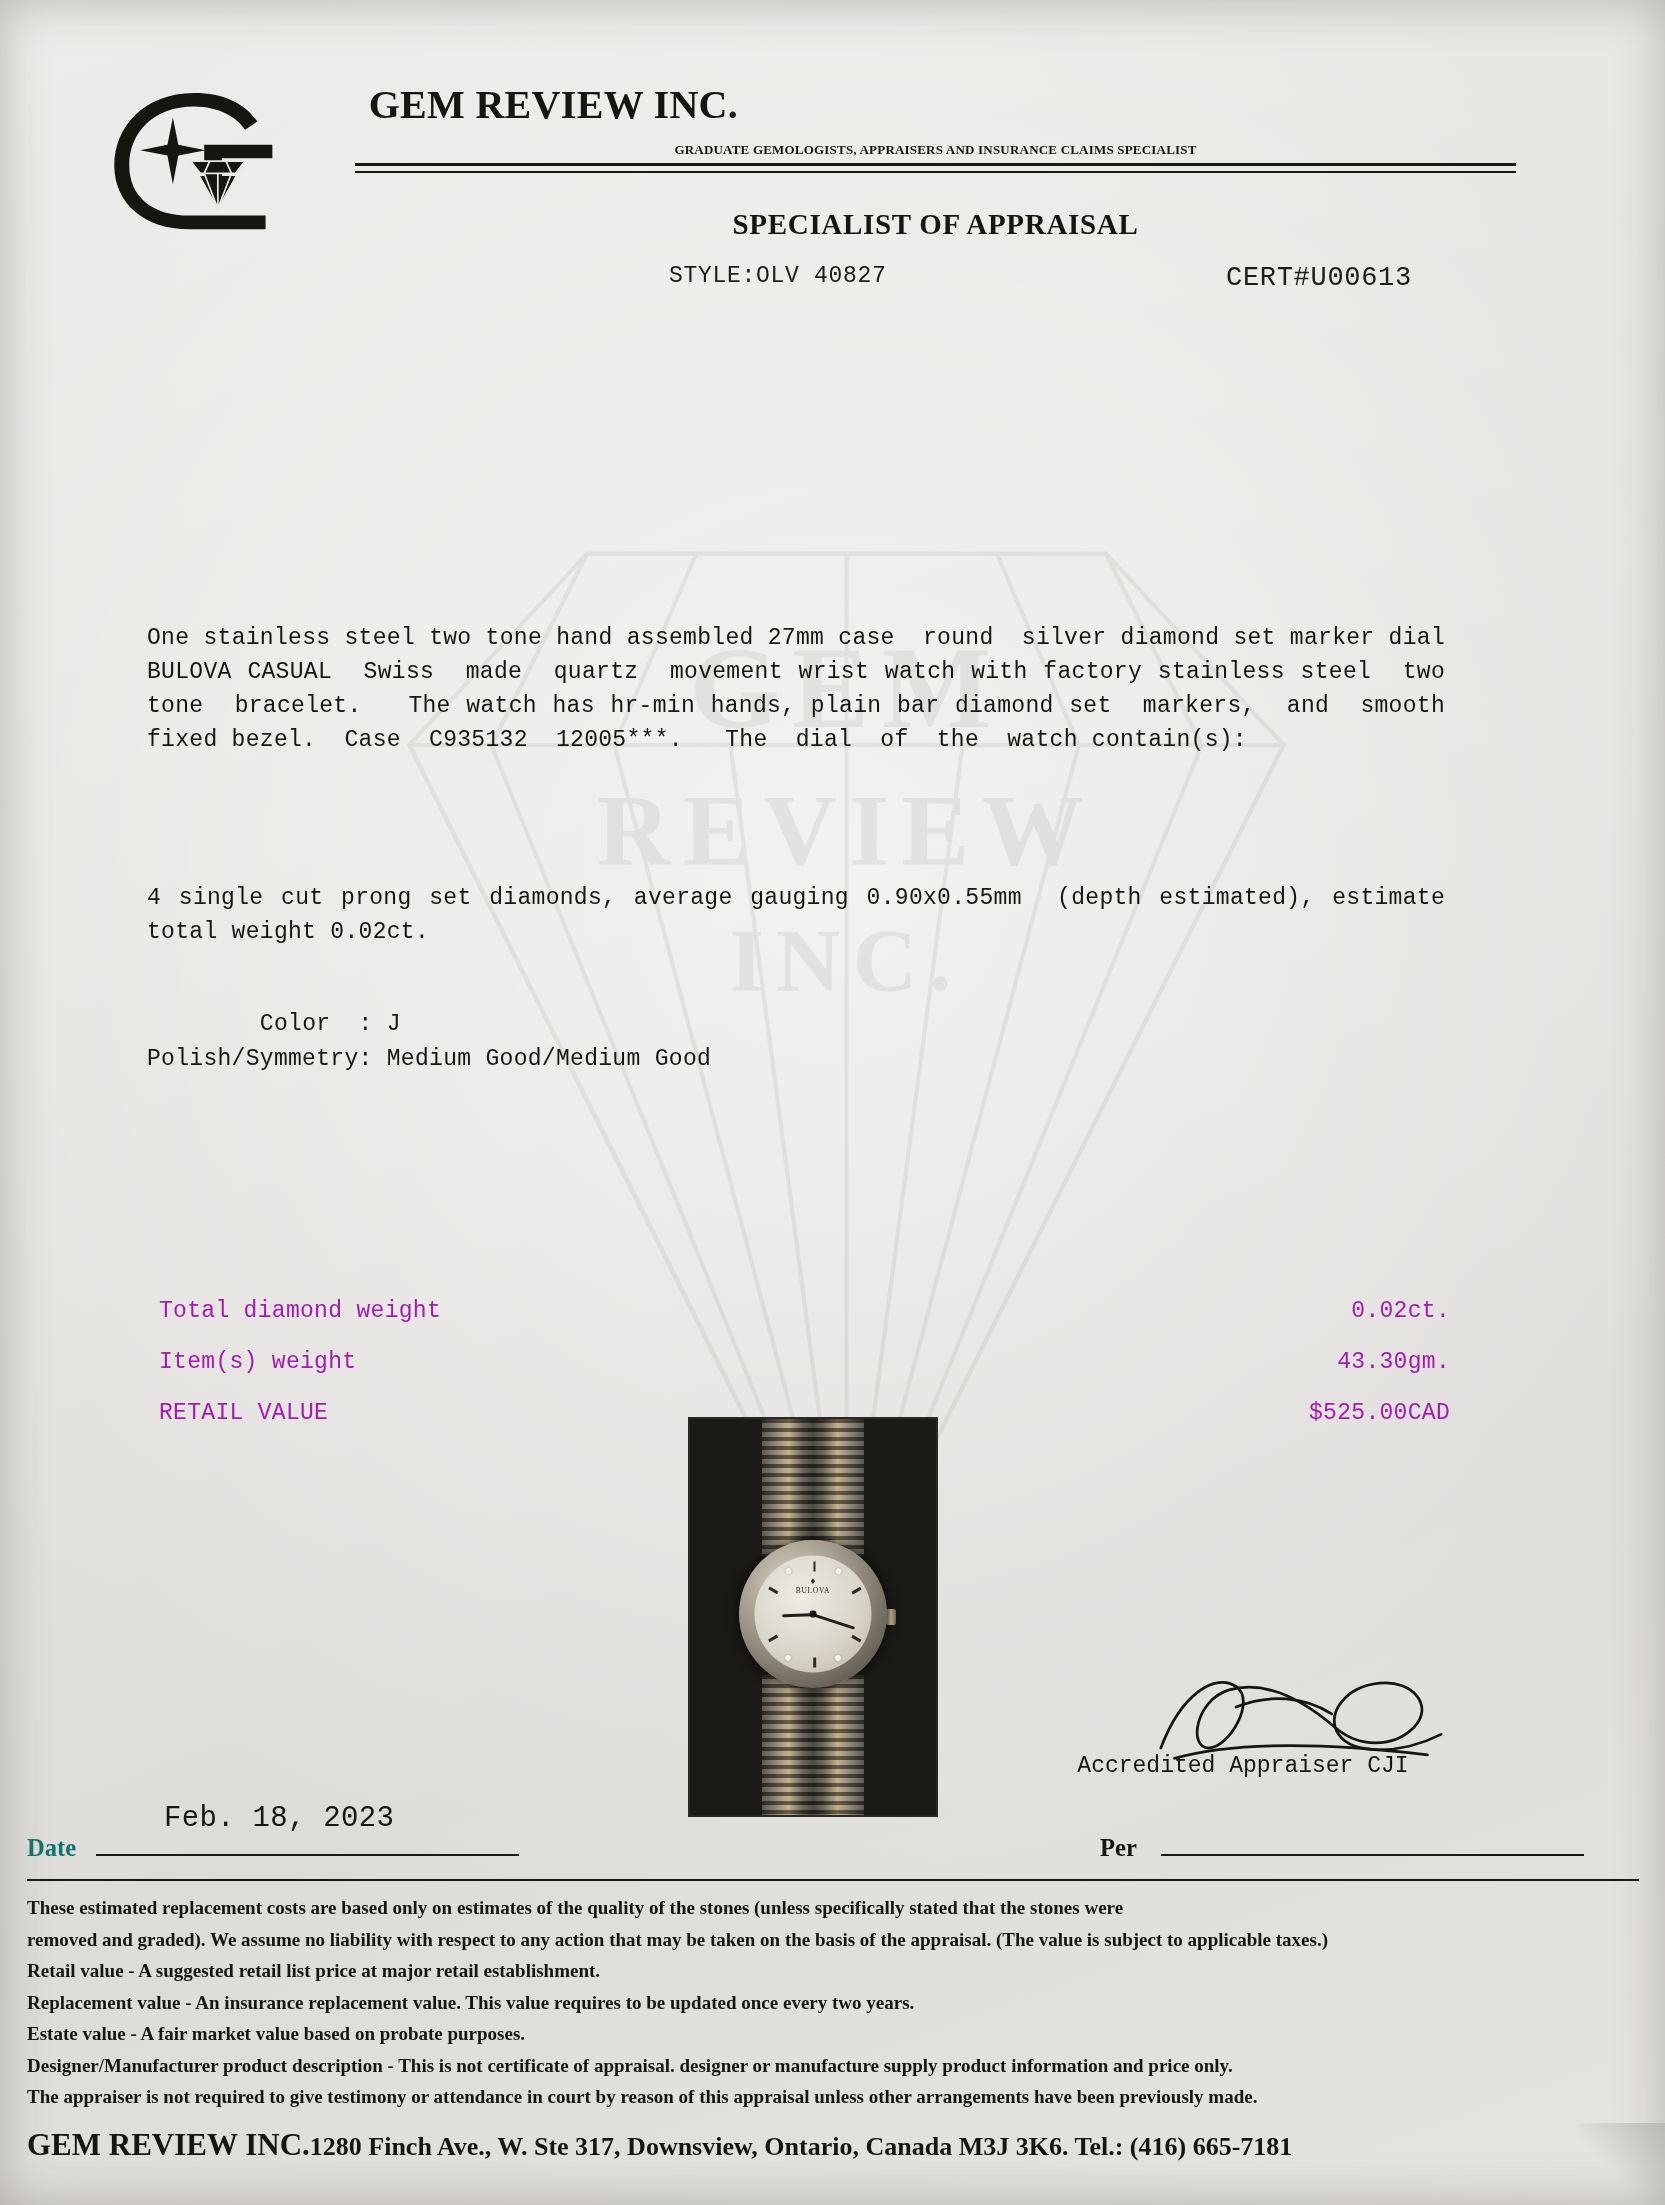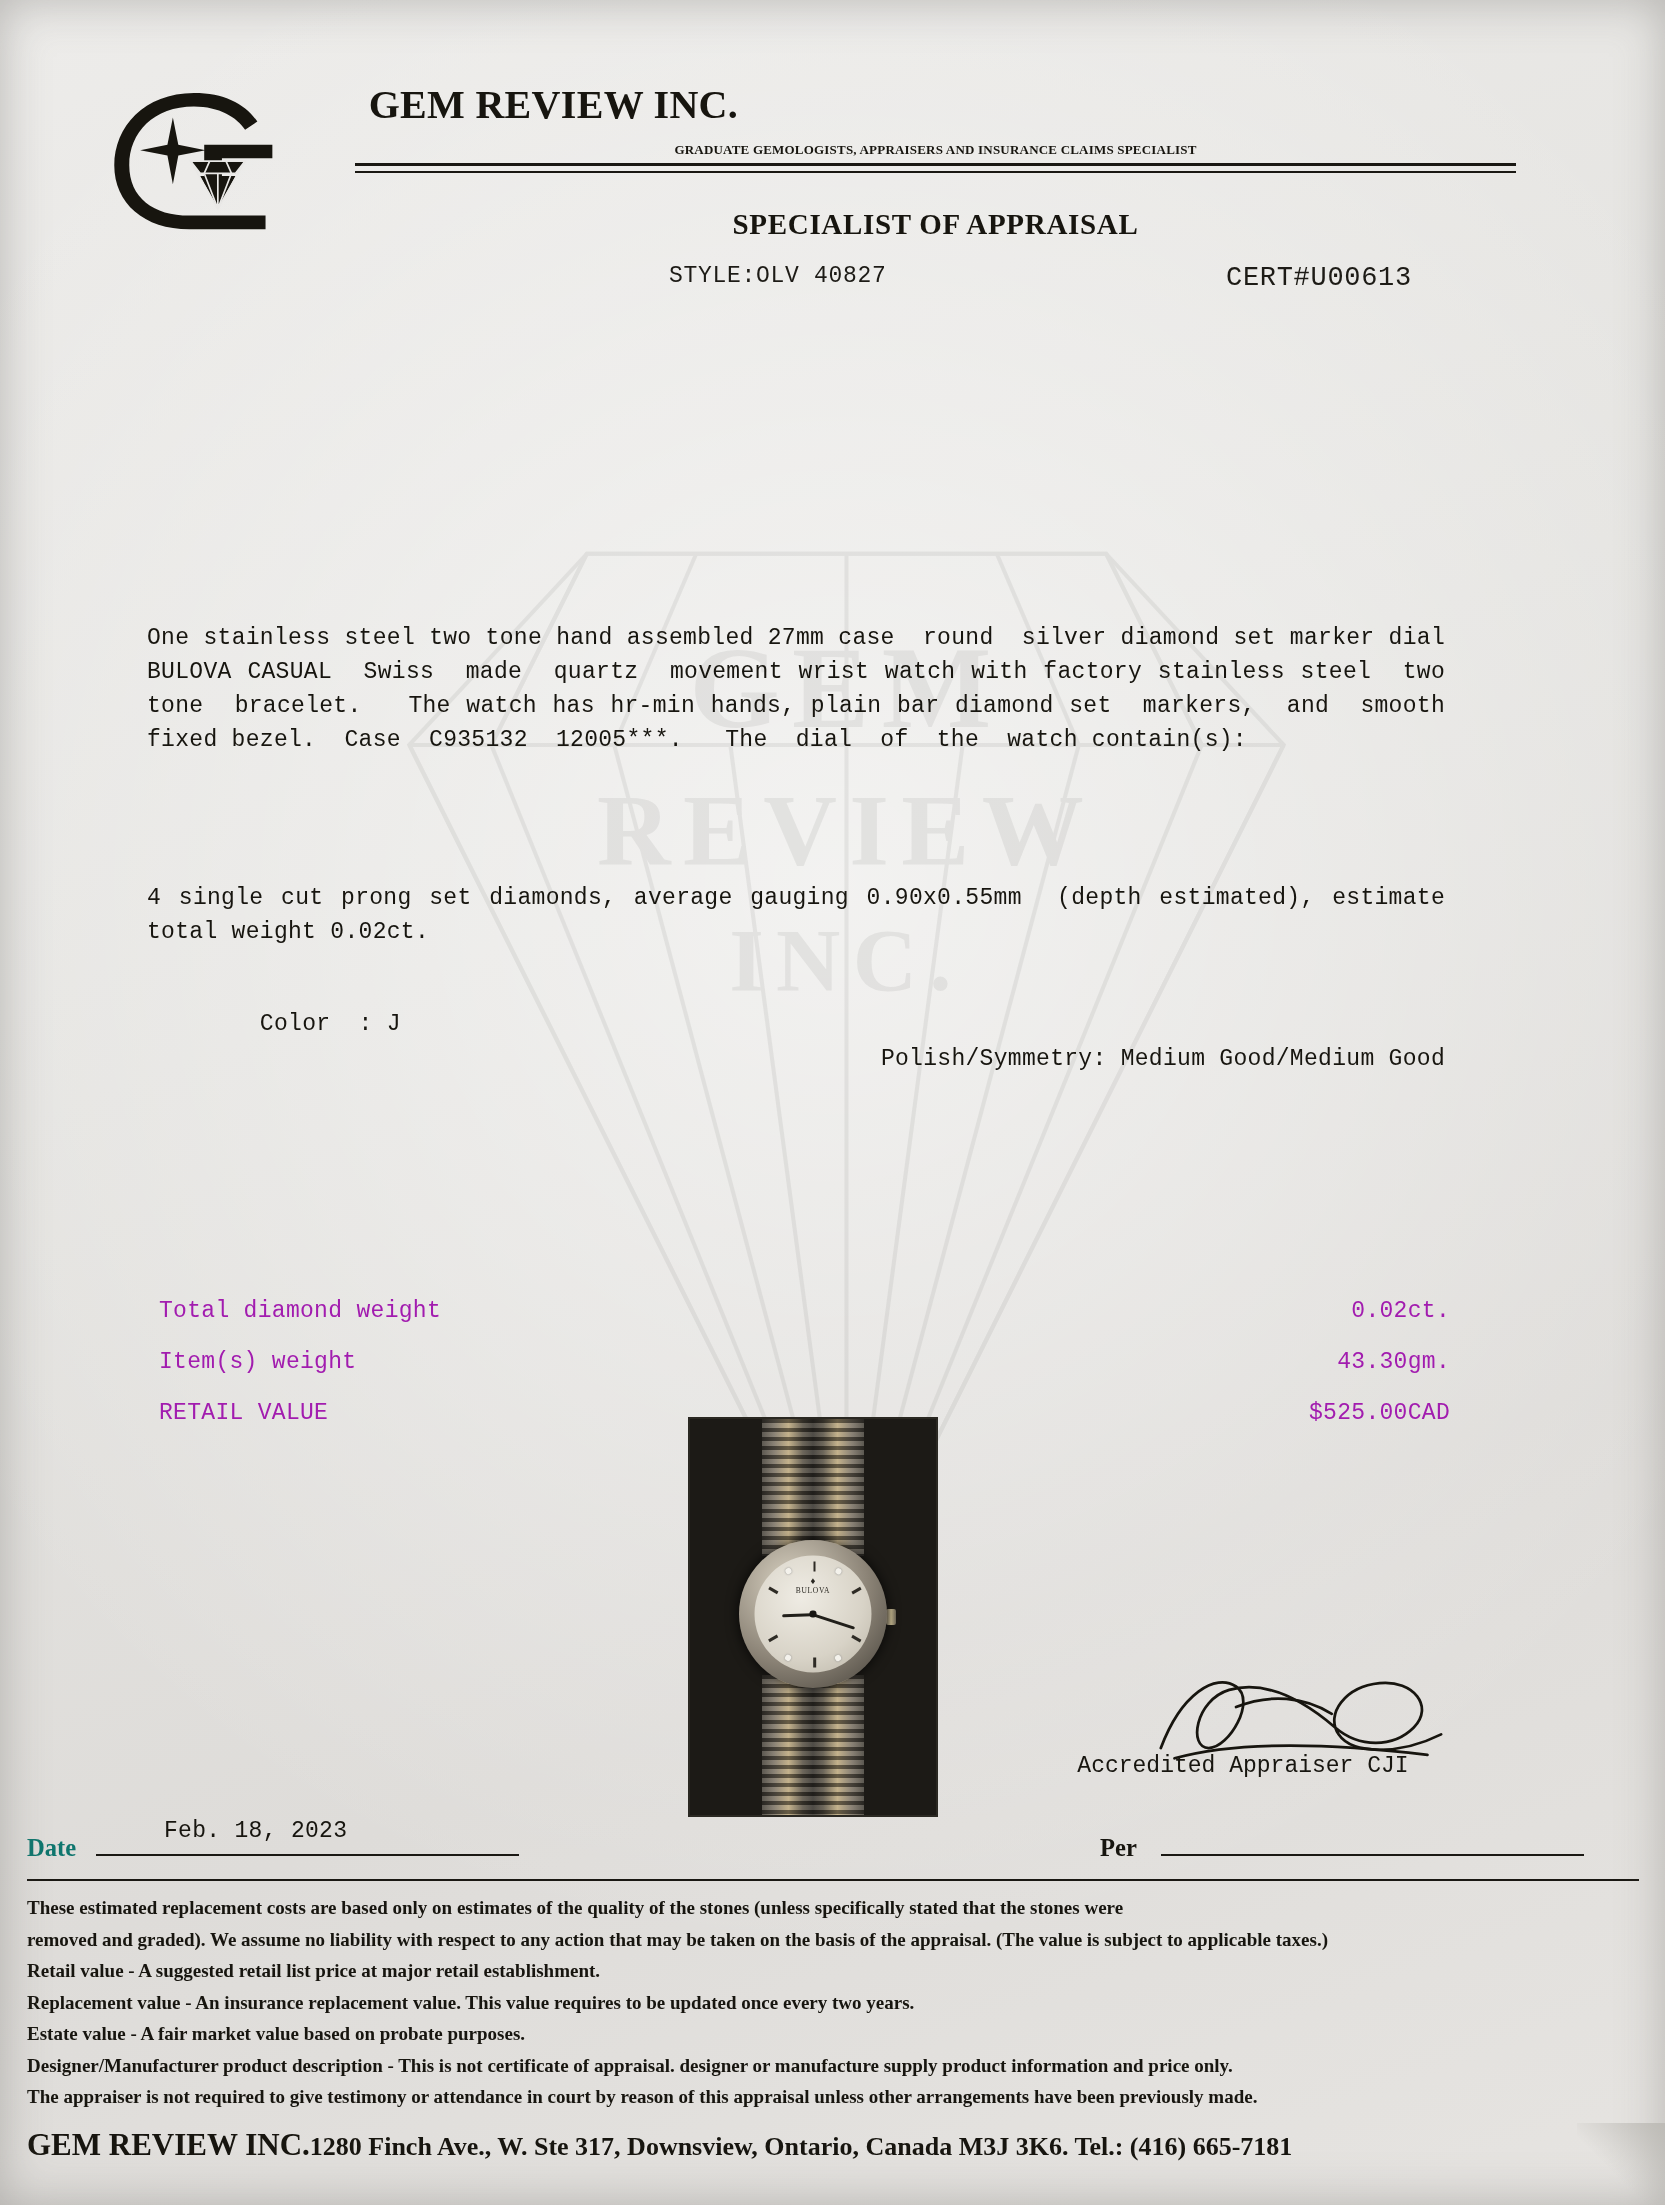--- a/index.html
+++ b/index.html
@@ -294,24 +294,23 @@
     font-size: 23px;
     line-height: 36px;
     color: #17150f;
     text-align: center;
   }
   .date-value {
     position: absolute;
     left: 164px;
     top: 1802px;
     font-family: "Liberation Mono", monospace;
-    font-size: 23px;
+    font-size: 29px;
     color: #17150f;
     letter-spacing: 0.3px;
-    margin-top: 16px;
   }
   .date-label {
     position: absolute;
     left: 27px;
     top: 1834px;
     font-family: "Liberation Serif", serif;
     font-weight: bold;
     font-size: 24.6px;
     color: #0f766e;
   }
@@ -421,21 +420,21 @@
   <div class="rule" style="left:355px; top:163px; width:1161px; height:2.7px;"></div>
   <div class="rule" style="left:355px; top:171px; width:1161px; height:2px;"></div>
 
   <div class="cert-title">SPECIALIST OF APPRAISAL</div>
   <div class="style-line">STYLE:OLV 40827</div>
   <div class="cert-num">CERT#U00613</div>
 
   <div class="mono-block desc">One stainless steel two tone hand assembled 27mm case  round  silver diamond set marker dial BULOVA CASUAL  Swiss  made  quartz  movement wrist watch with factory stainless steel  two  tone  bracelet.   The watch has hr-min hands, plain bar diamond set  markers,  and  smooth fixed bezel.  Case  C935132  12005***.   The  dial  of  the  watch contain(s):</div>
   <div class="mono-block stones">4 single cut prong set diamonds, average gauging 0.90x0.55mm  (depth estimated), estimate total weight 0.02ct.</div>
   <div class="mono-block" style="left:147px; top:1007px; width:1298px;">        Color  : J</div>
-  <div class="mono-block" style="left:147px; top:1042px; width:1298px;text-align:right;">Polish/Symmetry: Medium Good/Medium Good</div>
+  <div class="mono-block" style="left:147px; top:1042px; width:1298px;">Polish/Symmetry: Medium Good/Medium Good</div>
 
   <div class="totals">
     <div class="total-row">
       <span class="total-label">Total diamond weight</span>
       <span class="total-value">0.02ct.</span>
     </div>
     <div class="total-row">
       <span class="total-label">Item(s) weight</span>
       <span class="total-value">43.30gm.</span>
     </div>

